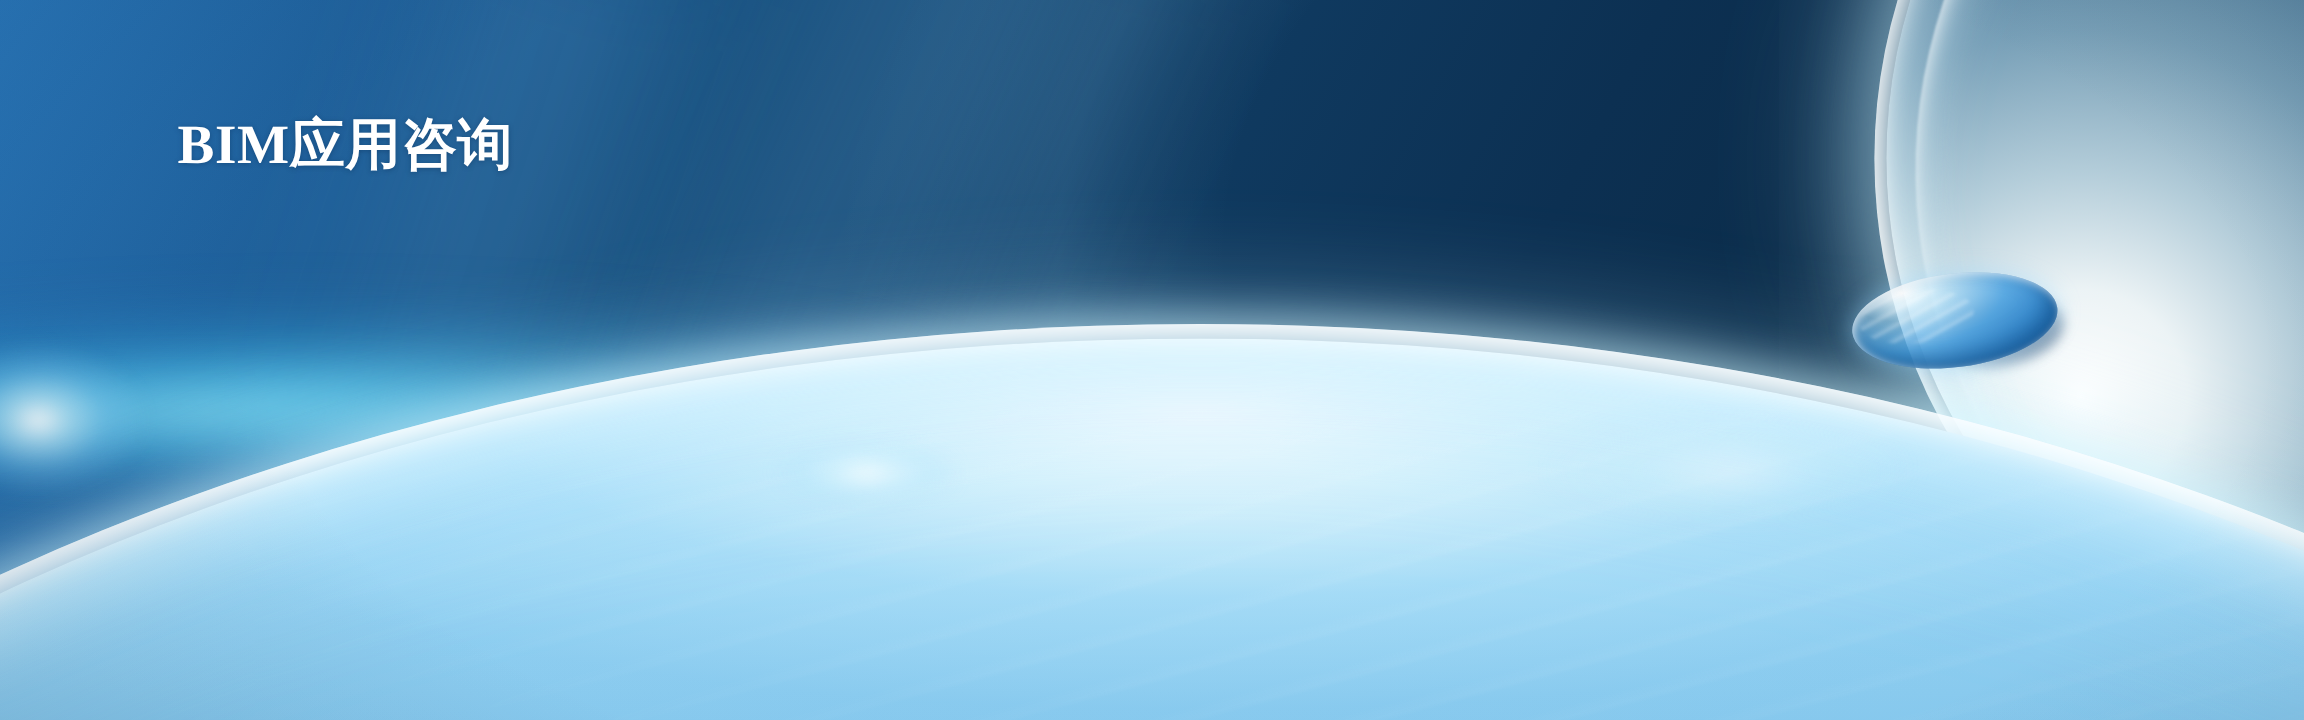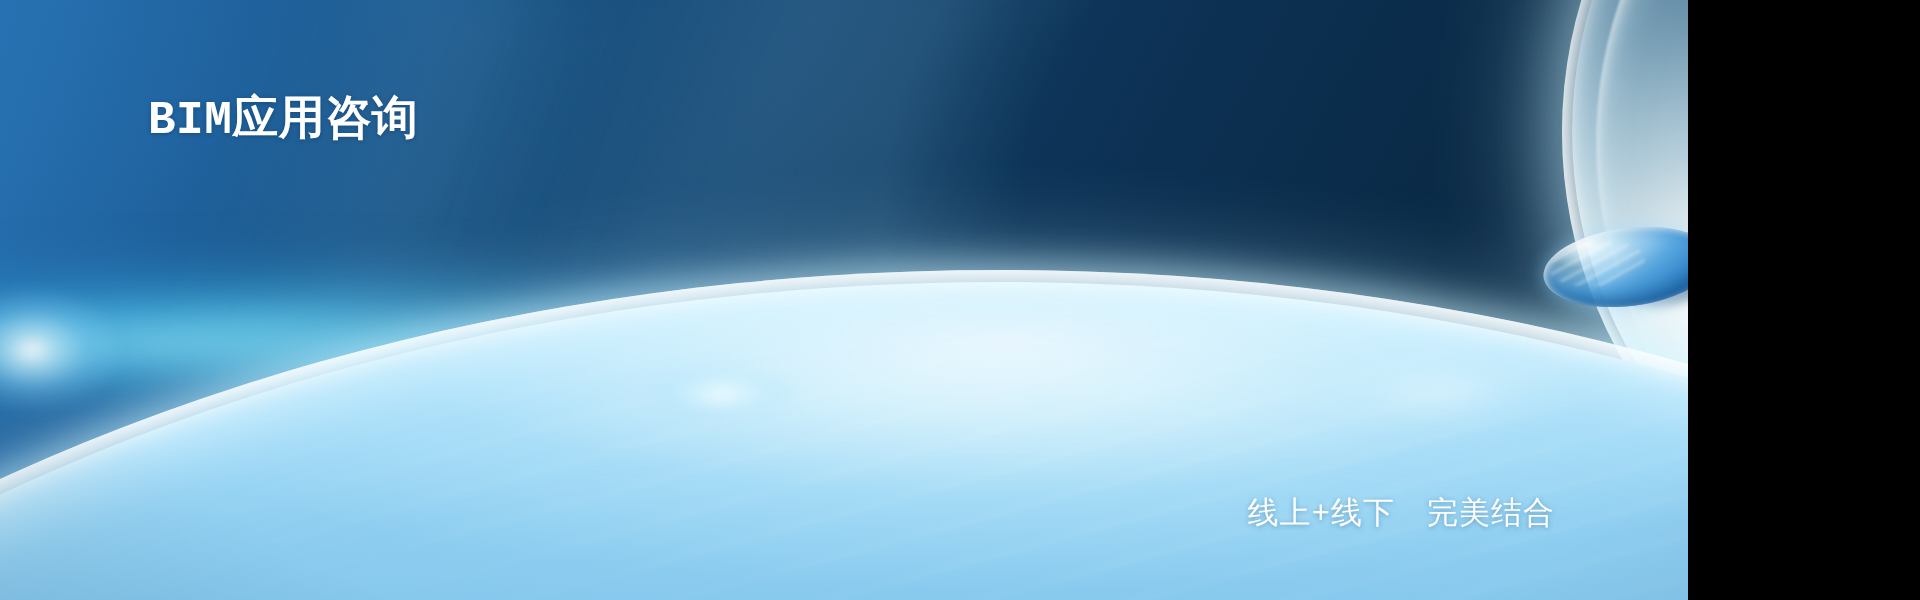--- a/index.html
+++ b/index.html
@@ -5,24 +5,24 @@
 <style>
   html, body {
     margin: 0;
     padding: 0;
     background: #000;
   }
   * { box-sizing: border-box; }
 
   #banner {
     position: relative;
-    width: 1688px;
+    width: 1920px;
     height: 600px;
     overflow: hidden;
-    font-family: Liberation Mono, monospace;
+    font-family: Liberation Serif, serif;
     background: #ec4899;
     user-select: none;
   }
 
   
   .layer { position: absolute; pointer-events: none; }
 
   #sky-base {
     inset: 0;
     background:
@@ -331,17 +331,16 @@
   <div class="layer" id="flare-mid"></div>
   <div class="layer" id="flare-top"></div>
 
   <div class="layer" id="vignette"></div>
 
   <div id="text-layer">
 
     <div id="page-title">BIM应用咨询</div>
 
 
-    <div id="page-tagline">线上+线下　完美结合</div>
 
   </div>
 
 </div>
 
 </body></html>

